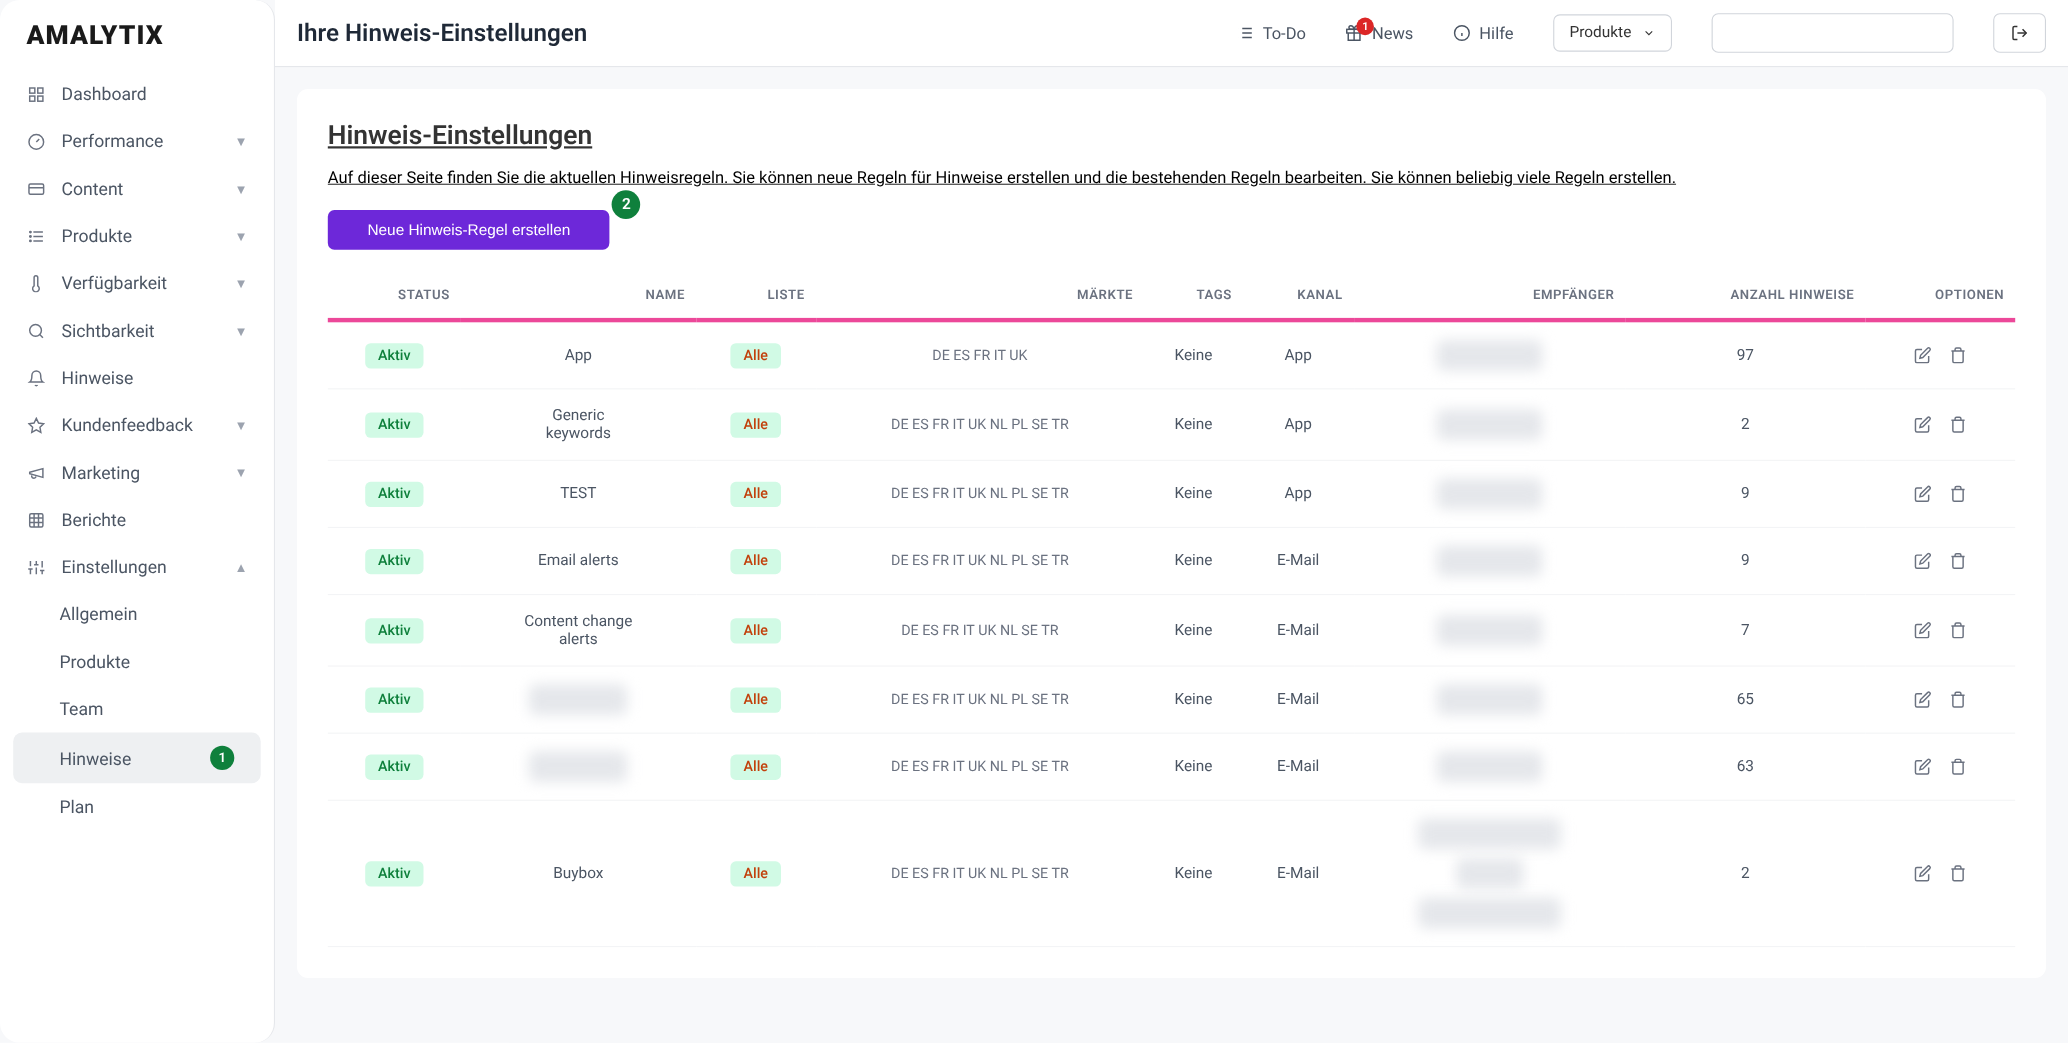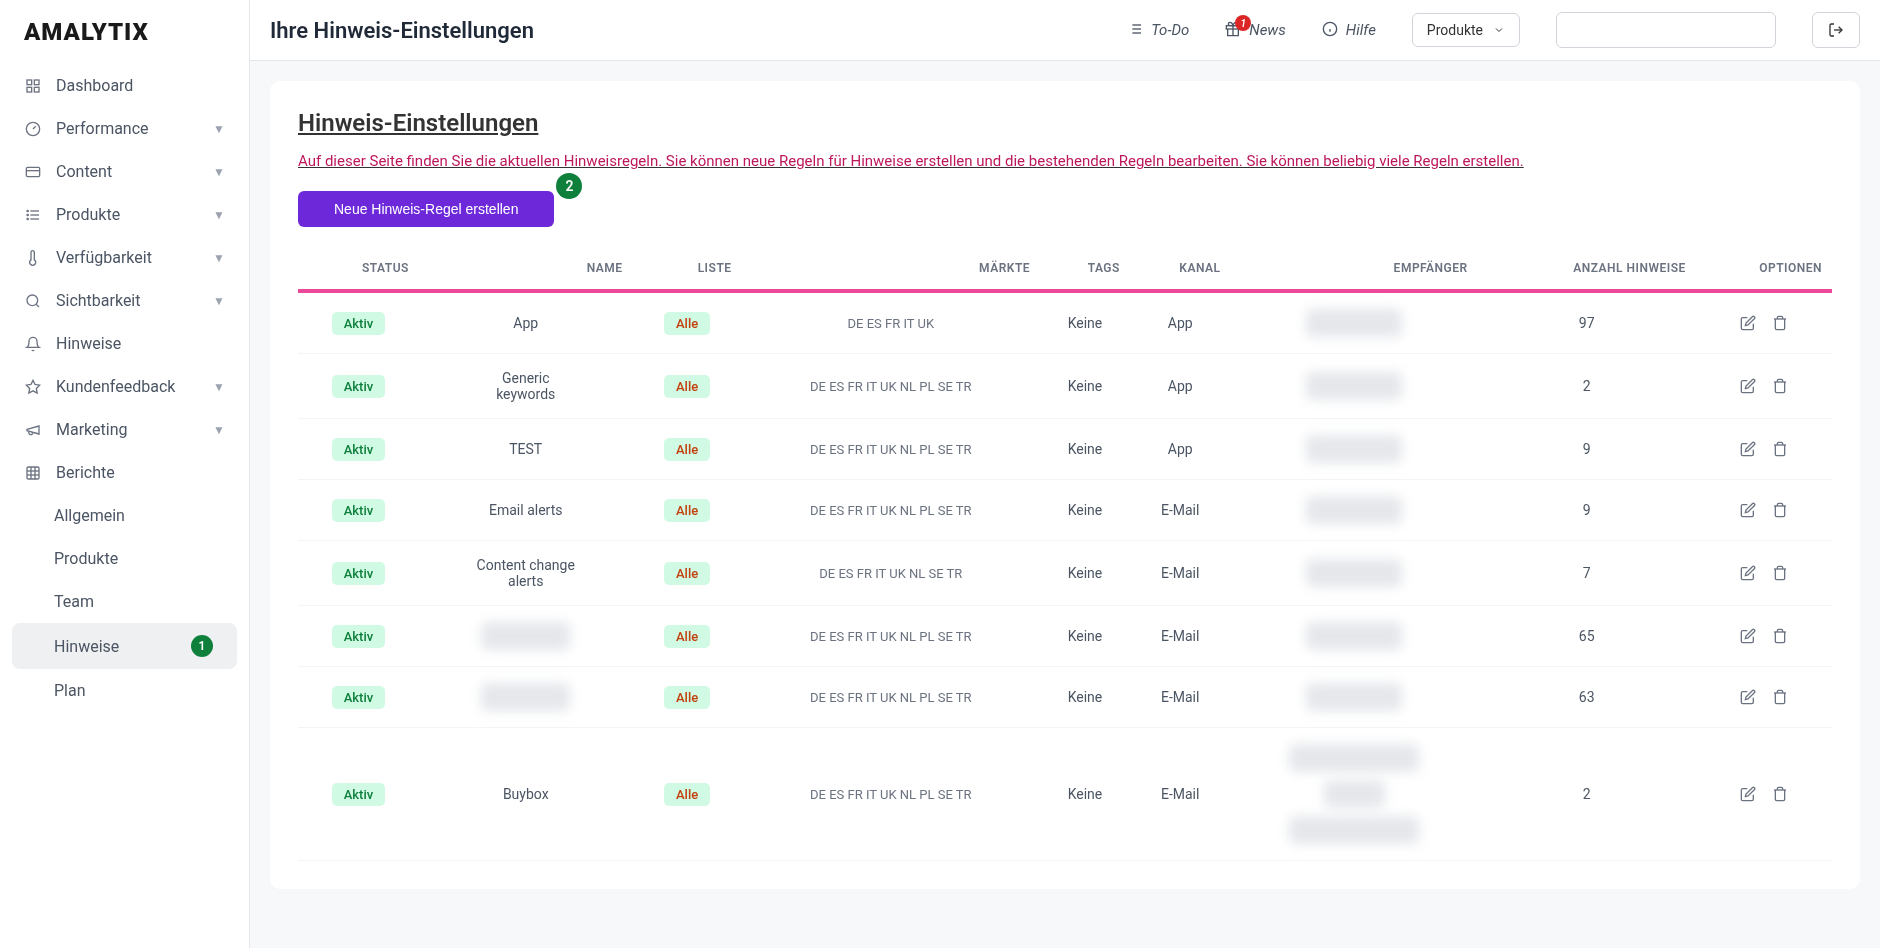--- a/index.html
+++ b/index.html
@@ -1,40 +1,40 @@
 <!DOCTYPE html>
 <html><head>
 <meta charset="utf-8">
 <style>
   * { box-sizing: border-box; margin: 0; padding: 0; }
   body { font-family: -apple-system, BlinkMacSystemFont, "Segoe UI", Roboto, sans-serif; background: #f7f8fa; color: #333; font-size: 14px; }
   .app { display: flex; height: 100vh; }
-  .sidebar { width: 250px; background: #fff; border-right: 1px solid #e5e7eb; display: flex; flex-direction: column; }
+  .sidebar { width: 250px; background: #fff; border-right: 1px solid #e5e7eb; display: flex; flex-direction: column; border-radius: 18px; }
   .logo { padding: 18px 24px; font-weight: 900; font-size: 24px; letter-spacing: 1px; color: #1a1a1a; }
   .nav { flex: 1; overflow-y: auto; padding-bottom: 20px; }
   .nav-item { display: flex; align-items: center; padding: 12px 24px; color: #4b5563; cursor: pointer; position: relative; }
   .nav-item.sub { padding-left: 54px; }
   .nav-item.active { background: #eef0f2; border-radius: 8px; margin: 0 12px; padding-left: 42px; }
   .nav-icon { width: 18px; height: 18px; margin-right: 14px; display: inline-flex; align-items: center; justify-content: center; color: #6b7280; flex-shrink: 0; }
   .nav-label { flex: 1; font-size: 16px; }
   .nav-chevron { color: #9ca3af; font-size: 12px; }
   .nav-badge { background: #0f803c; color: #fff; border-radius: 50%; width: 22px; height: 22px; display: inline-flex; align-items: center; justify-content: center; font-size: 12px; font-weight: 600; margin-left: 6px; }
   .main { flex: 1; display: flex; flex-direction: column; overflow: hidden; }
   .topbar { display: flex; align-items: center; padding: 12px 20px; background: #fff; border-bottom: 1px solid #e5e7eb; gap: 36px; }
   .page-title { font-size: 22px; font-weight: 600; color: #1f2937; flex: 1; }
-  .top-item { display: flex; align-items: flex-start; gap: 8px; color: #4b5563; cursor: pointer; font-size: 15px; position: relative; font-style: italic; }
+  .top-item { display: flex; align-items: center; gap: 8px; color: #4b5563; cursor: pointer; font-size: 15px; position: relative; }
   .top-badge { position: absolute; top: -6px; left: 10px; background: #dc2626; color: #fff; border-radius: 50%; width: 16px; height: 16px; font-size: 10px; display: flex; align-items: center; justify-content: center; font-weight: 600; }
   .lang-select { border: 1px solid #d1d5db; border-radius: 6px; padding: 8px 14px; display: flex; align-items: center; gap: 10px; cursor: pointer; background: #fff; }
   .search-box { border: 1px solid #d1d5db; border-radius: 6px; width: 220px; height: 36px; background: #fff; }
   .logout-btn { border: 1px solid #d1d5db; border-radius: 6px; width: 48px; height: 36px; display: flex; align-items: center; justify-content: center; cursor: pointer; background: #fff; }
   .content { flex: 1; overflow: auto; padding: 20px; }
   .card { background: #fff; border-radius: 10px; padding: 28px; }
   .card-header { position: relative; margin-bottom: 20px; text-decoration: underline; }
   .card-title { font-size: 24px; font-weight: 600; margin-bottom: 12px; }
-  .card-desc { color: #be185d; line-height: 1.6; margin-bottom: 18px; font-size: 15px; }
+  .card-desc { color: #000000; line-height: 1.6; margin-bottom: 18px; font-size: 15px; }
   .new-rule-btn { background: #6d28d9; color: #fff; border: none; padding: 10px 36px; border-radius: 6px; font-size: 14px; font-weight: 500; cursor: pointer; position: relative; display: inline-block; }
   .step-badge { position: absolute; top: -18px; right: -28px; background: #0f803c; color: #fff; border-radius: 50%; width: 26px; height: 26px; display: flex; align-items: center; justify-content: center; font-weight: 600; font-size: 14px; }
   table { width: 100%; border-collapse: collapse; margin-top: 20px; }
   th { text-align: right; padding: 14px 10px; font-size: 12px; font-weight: 600; color: #6b7280; letter-spacing: 0.5px; border-bottom: 4px solid #ec4899; }
   td { text-align: center; padding: 16px 10px; border-bottom: 1px solid #f3f4f6; color: #4b5563; font-size: 14px; vertical-align: middle; }
   .badge-active { background: #d1fae5; color: #0f803c; padding: 4px 12px; border-radius: 5px; font-size: 13px; font-weight: 500; display: inline-block; }
   .badge-all { background: #d1fae5; color: #c2410c; padding: 4px 12px; border-radius: 5px; font-size: 13px; font-weight: 500; display: inline-block; }
   .name-cell { max-width: 110px; margin: 0 auto; word-wrap: break-word; }
   .markets { font-size: 13px; color: #6b7280; }
   .blurred { filter: blur(6px); background: #e5e7eb; border-radius: 6px; padding: 6px 20px; display: inline-block; color: transparent; }
@@ -149,20 +149,37 @@
               <rect x="3" y="3" width="18" height="18" rx="2"></rect>
               <line x1="3" y1="9" x2="21" y2="9"></line>
               <line x1="3" y1="15" x2="21" y2="15"></line>
               <line x1="9" y1="3" x2="9" y2="21"></line>
               <line x1="15" y1="3" x2="15" y2="21"></line>
             </svg>
           </span>
     <span class="nav-label">Berichte</span>
 
   </div>
+        <div class="nav-item">
+    <span class="nav-icon">
+            <svg width="16" height="16" viewBox="0 0 24 24" fill="none" stroke="currentColor" stroke-width="2">
+              <line x1="4" y1="21" x2="4" y2="14"></line>
+              <line x1="4" y1="10" x2="4" y2="3"></line>
+              <line x1="12" y1="21" x2="12" y2="12"></line>
+              <line x1="12" y1="8" x2="12" y2="3"></line>
+              <line x1="20" y1="21" x2="20" y2="16"></line>
+              <line x1="20" y1="12" x2="20" y2="3"></line>
+              <line x1="1" y1="14" x2="7" y2="14"></line>
+              <line x1="9" y1="8" x2="15" y2="8"></line>
+              <line x1="17" y1="16" x2="23" y2="16"></line>
+            </svg>
+          </span>
+    <span class="nav-label">Einstellungen</span>
+    <span class="nav-chevron">▲</span>
+  </div>
         <div class="nav-item sub">
         <span class="nav-label">Allgemein</span>
 
       </div>
         <div class="nav-item sub">
         <span class="nav-label">Produkte</span>
 
       </div>
         <div class="nav-item sub">
         <span class="nav-label">Team</span>

